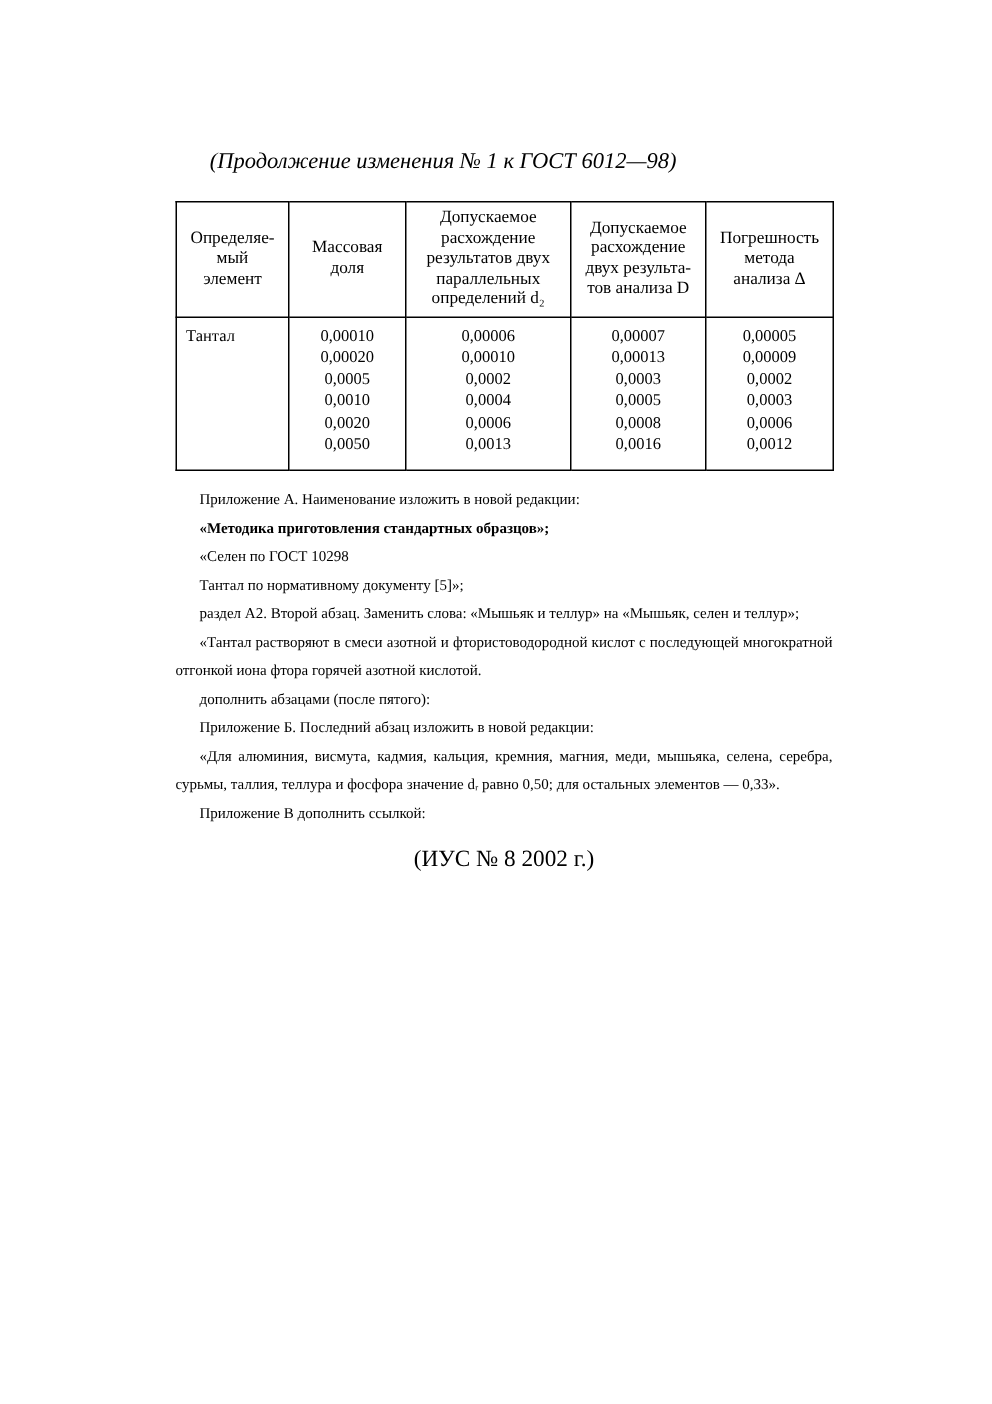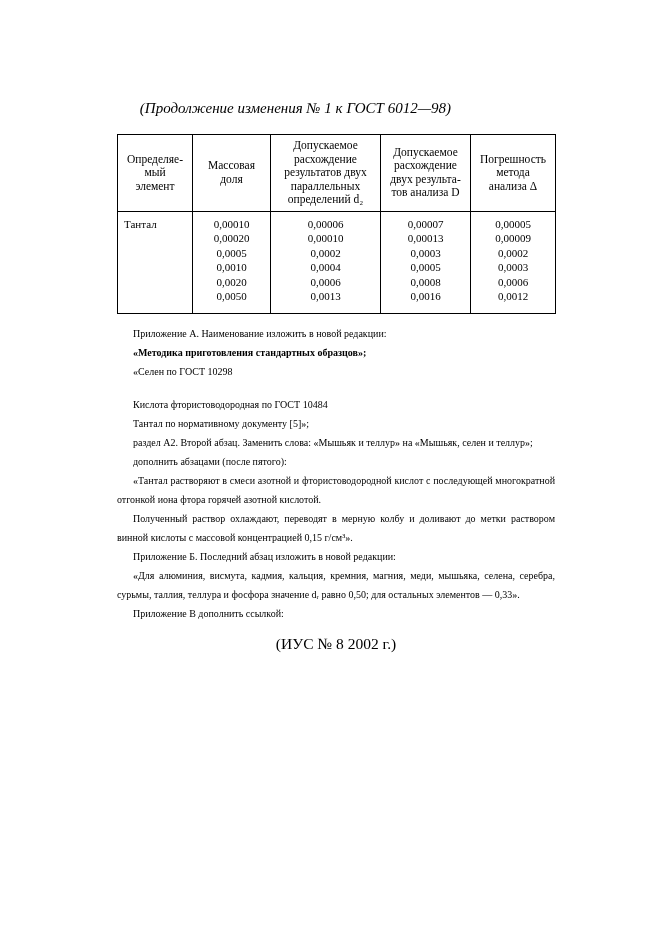--- a/index.html
+++ b/index.html
@@ -138,26 +138,24 @@
           <div>0,0012</div>
         </td>
       </tr>
     </tbody>
   </table>
 
   <div class="content">
     <p>Приложение А. Наименование изложить в новой редакции:</p>
     <p class="bold">«Методика приготовления стандартных образцов»;</p>
     <p>«Селен по ГОСТ 10298</p>
-    <p class="gap">Кислота фтористоводородная по ГОСТ 10484</p>
     <p>Тантал по нормативному документу [5]»;</p>
     <p>раздел А2. Второй абзац. Заменить слова: «Мышьяк и теллур» на «Мышьяк, селен и теллур»;</p>
+    <p>«Тантал растворяют в смеси азотной и фтористоводородной кислот с последующей многократной отгонкой иона фтора горячей азотной кислотой.</p>
     <p>дополнить абзацами (после пятого):</p>
-    <p>«Тантал растворяют в смеси азотной и фтористоводородной кислот с последующей многократной отгонкой иона фтора горячей азотной кислотой.</p>
-    <p>Полученный раствор охлаждают, переводят в мерную колбу и доливают до метки раствором винной кислоты с массовой концентрацией 0,15 г/см³».</p>
     <p>Приложение Б. Последний абзац изложить в новой редакции:</p>
     <p>«Для алюминия, висмута, кадмия, кальция, кремния, магния, меди, мышьяка, селена, серебра, сурьмы, таллия, теллура и фосфора значение dᵣ равно 0,50; для остальных элементов — 0,33».</p>
     <p>Приложение В дополнить ссылкой:</p>
   </div>
 
   <div class="footer-note">(ИУС № 8 2002 г.)</div>
 
 </div>
 
 </body></html>

